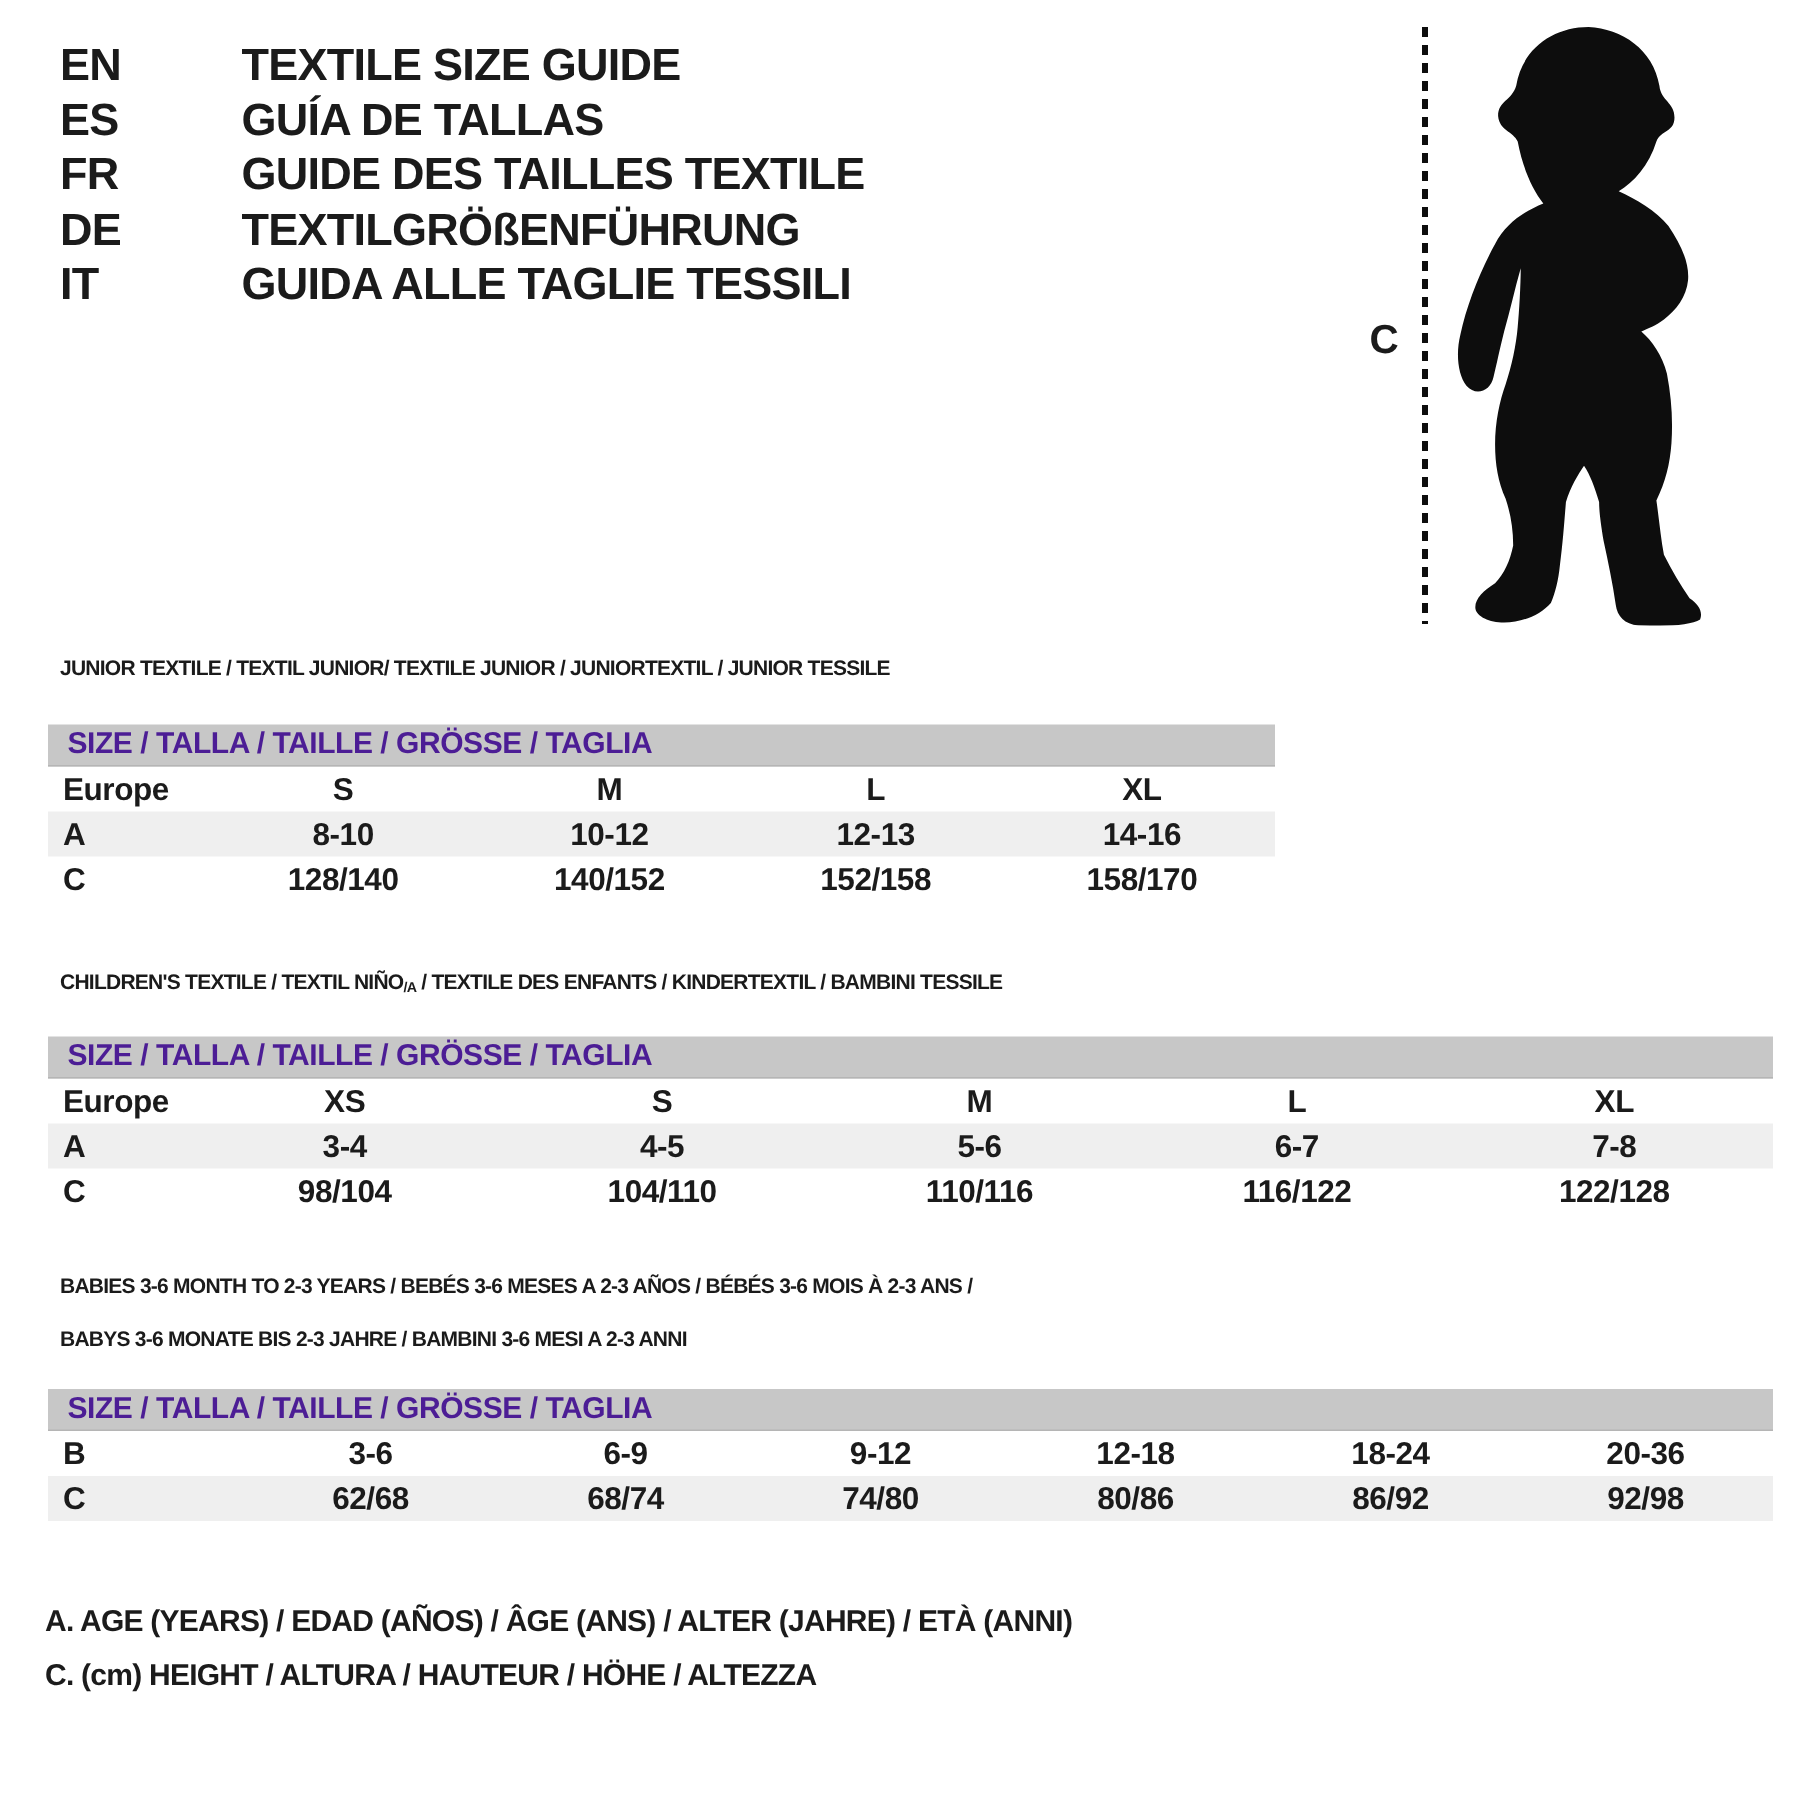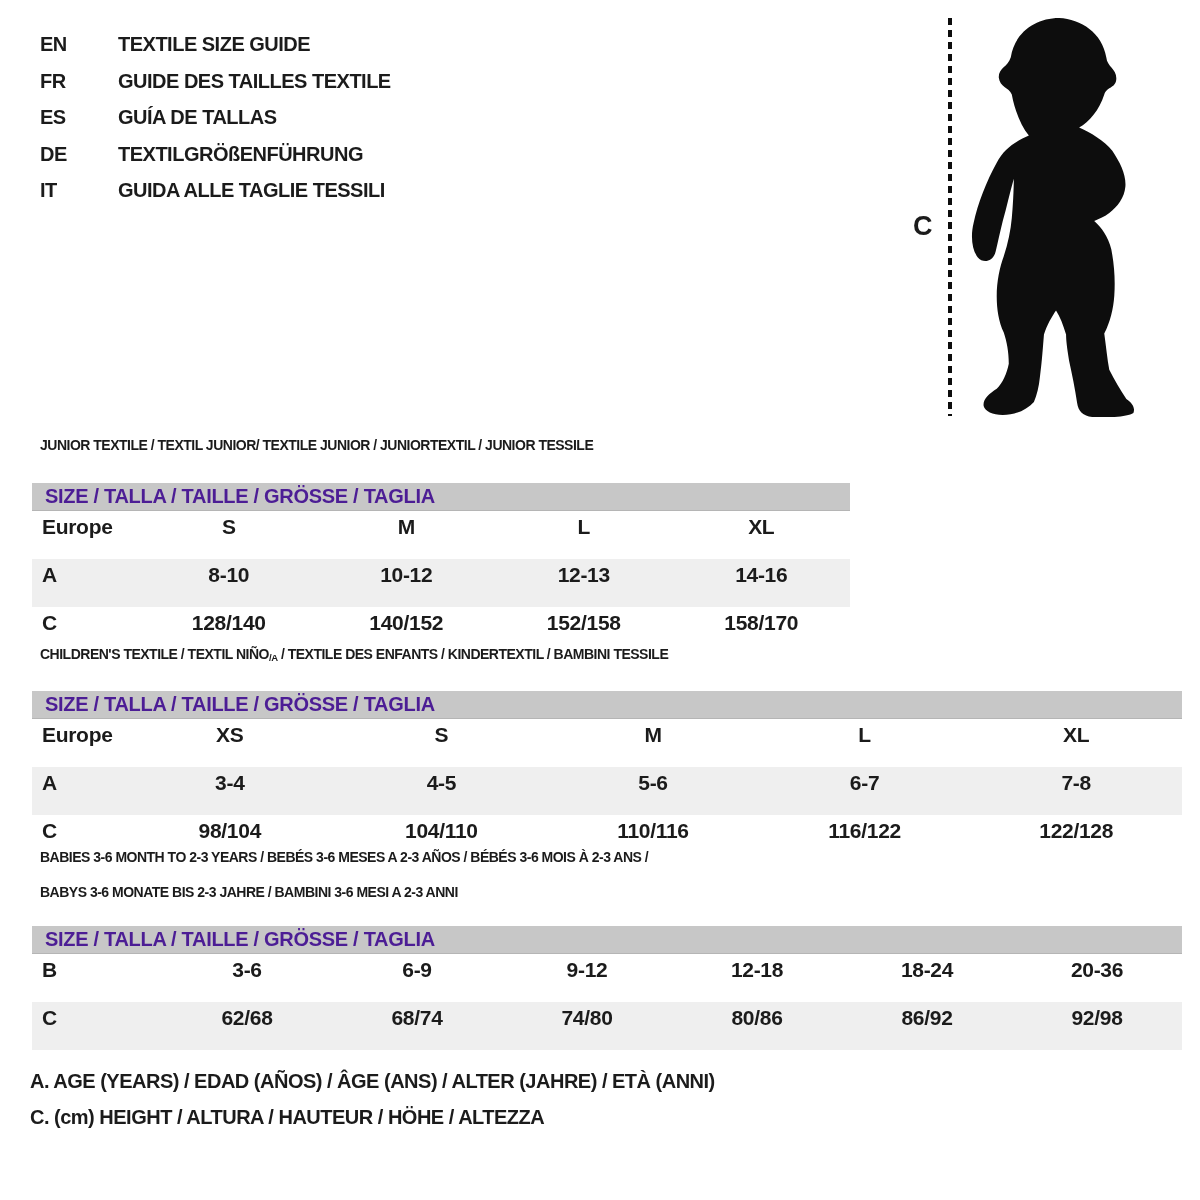--- a/index.html
+++ b/index.html
@@ -10,21 +10,21 @@
     font-weight:700;
     color:#1b1b1b;
     position:relative;
     overflow:hidden;
     -webkit-font-smoothing:antialiased;
   }
   .abs{position:absolute;}
 
   
   .lang-list{left:40px;top:26px;}
-  .lang-row{display:flex;line-height:36.5px;font-size:20px;letter-spacing:-0.5px;}
+  .lang-row{display:flex;line-height:36.5px;font-size:30px;letter-spacing:-0.5px;gap:43px;}
   .lang-code{width:78px;flex:0 0 78px;}
 
   
   .dash-line{
     left:948px;top:18px;width:4px;height:398px;
     background:repeating-linear-gradient(to bottom,#0d0d0d 0 7px,transparent 7px 12px);
   }
   .figure-c{left:913px;top:211px;font-size:27px;}
   .toddler-svg{left:966px;top:15px;}
 
@@ -35,21 +35,21 @@
   
   .stable{left:32px;}
   .thead{
     height:27px;line-height:27px;
     background:#c7c7c7;
     color:#4c1d95;
     font-size:20px;letter-spacing:-0.3px;
     padding-left:13px;
     border-bottom:1px solid #b5b5b5;
   }
-  .trow{display:flex;height:48px;line-height:32px;font-size:21px;letter-spacing:-0.3px;}
+  .trow{display:flex;height:30px;line-height:32px;font-size:21px;letter-spacing:-0.3px;}
   .trow.striped{background:#efefef;}
   .tcell{flex:1;text-align:center;}
   .tcell.tlabel{flex:none;text-align:left;padding-left:10px;box-sizing:border-box;}
   .junior{top:483px;width:818px;}
   .junior .tlabel{width:108px;}
   .children{top:691px;width:1150px;}
   .children .tlabel{width:92px;}
   .babies{top:926px;width:1150px;}
   .babies .tlabel{width:130px;}
   .t-junior-title{top:437px;}
@@ -63,26 +63,26 @@
 </style>
 </head>
 <body>
 
 <div class="abs lang-list">
   <div class="lang-row">
     <span class="lang-code">EN</span>
     <span class="lang-title">TEXTILE SIZE GUIDE</span>
   </div>
   <div class="lang-row">
+    <span class="lang-code">ES</span>
+    <span class="lang-title">GUÍA DE TALLAS</span>
+  </div>
+  <div class="lang-row">
     <span class="lang-code">FR</span>
     <span class="lang-title">GUIDE DES TAILLES TEXTILE</span>
-  </div>
-  <div class="lang-row">
-    <span class="lang-code">ES</span>
-    <span class="lang-title">GUÍA DE TALLAS</span>
   </div>
   <div class="lang-row">
     <span class="lang-code">DE</span>
     <span class="lang-title">TEXTILGRÖßENFÜHRUNG</span>
   </div>
   <div class="lang-row">
     <span class="lang-code">IT</span>
     <span class="lang-title">GUIDA ALLE TAGLIE TESSILI</span>
   </div>
 </div>

